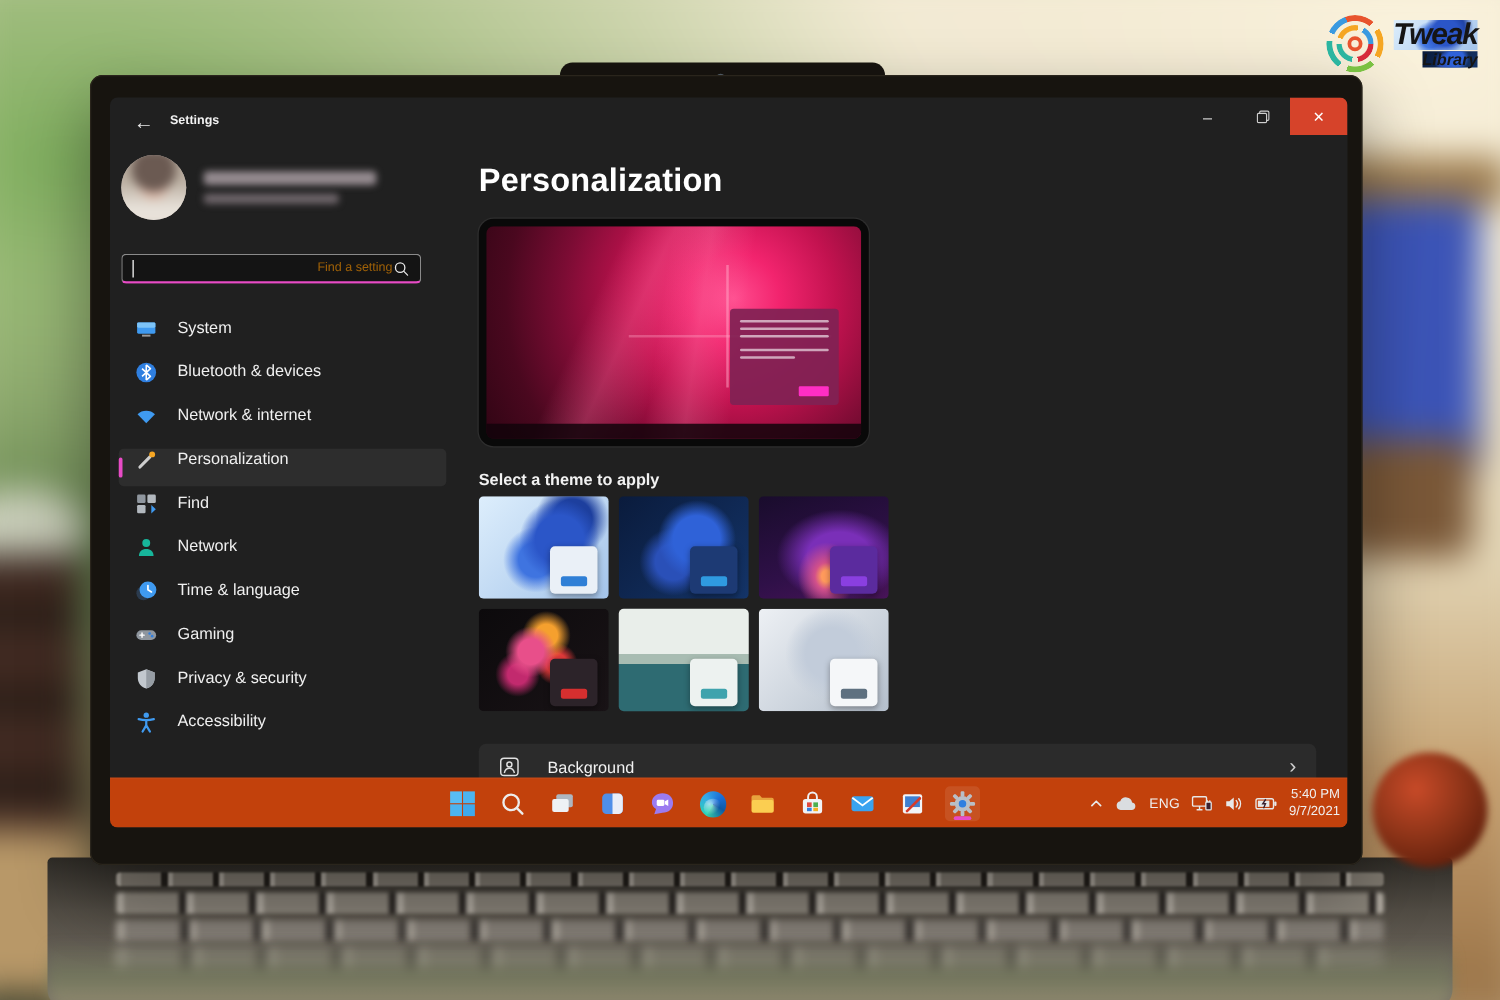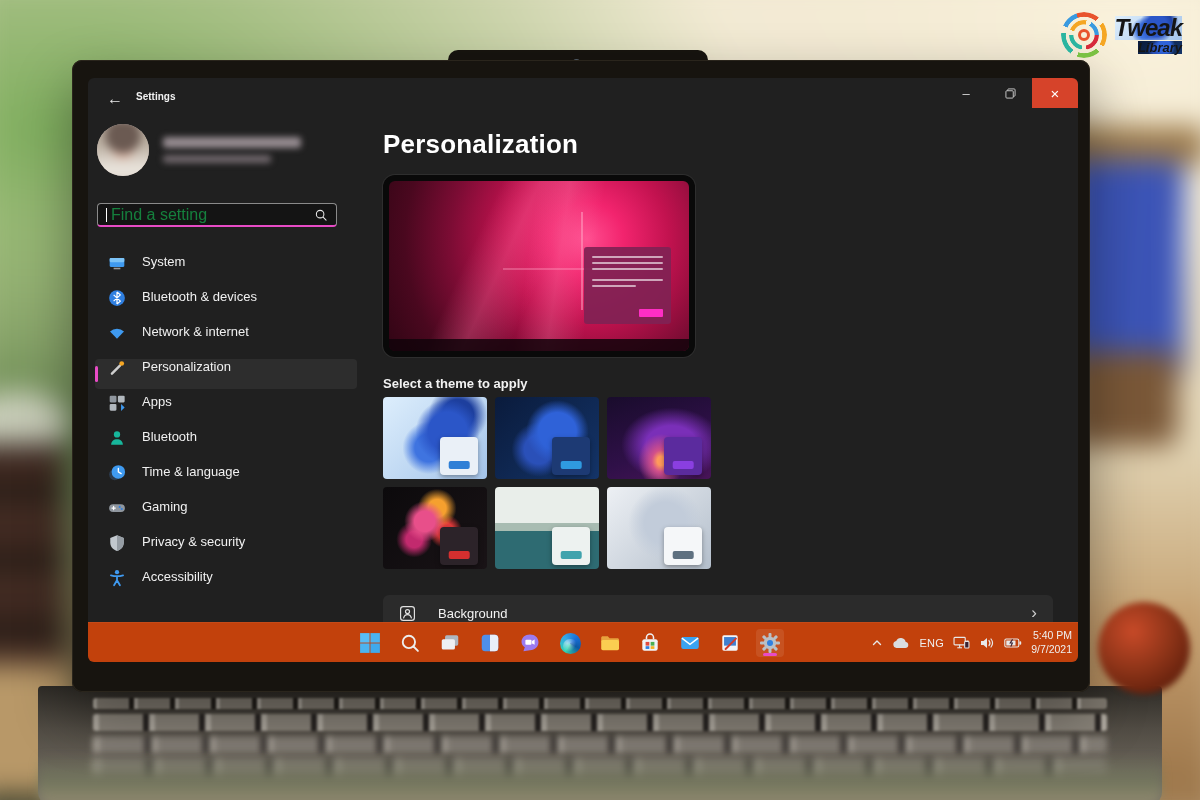--- a/index.html
+++ b/index.html
@@ -95,21 +95,21 @@
       linear-gradient(180deg, #b8ac9e 40%, #e8e2da 78%),
       #c0b4ae; }
   .pname { display:flex; flex-direction:column; gap:7px; }
   .pline1 { width:138px; height:11px; border-radius:3px; background:#958b90; filter:blur(3px); }
   .pline2 { width:108px; height:8px; border-radius:3px; background:#6f666b; filter:blur(3px); }
 
   .searchbox { position:absolute; left:9px; top:83px; width:240px; height:24px; background:#141414;
     border:1px solid #8a8a8a; border-bottom:2px solid #e84bc6; border-radius:4px;
     display:flex; align-items:center; padding:0 8px; }
   .caret { width:1px; height:14px; background:#fff; margin-right:4px; }
-  .search-text { font-size:16px; color:#15803d; flex:1; }
+  .search-text { font-size:10px; color:#a16207; flex:1;text-align:right; }
   .search-glass { width:14px; height:14px; }
 
   .nav { position:absolute; left:7px; top:134px; width:262px; display:flex; flex-direction:column; gap:5px; }
   .nav-item { position:relative; height:30px; display:flex; align-items:flex-start; gap:16px;
     padding-left:13px; border-radius:4px; color:#f0f0f0; }
   .nav-item.selected { background:#2d2d2d; }
   .accent-bar { position:absolute; left:0; top:7px; width:3px; height:16px; border-radius:2px; background:#e84bc6; }
   .nico { width:18px; height:18px; display:flex; }
   .nico svg { width:18px; height:18px; }
   .nlabel { font-size:13px; }
@@ -315,30 +315,30 @@
           </div>
           <div class="nav-item">
             <span class="nico">
               <svg viewBox="0 0 16 16">
                   <rect x="1.5" y="1.5" width="6" height="6" rx="1" fill="#8f969e"></rect>
                   <rect x="8.8" y="1.5" width="6" height="6" rx="1" fill="#b2b8be"></rect>
                   <rect x="1.5" y="8.8" width="6" height="6" rx="1" fill="#b2b8be"></rect>
                   <path d="M11.6 8.8 L14.8 11.9 L11.6 15 Z" fill="#3f9af0"></path>
                 </svg>
             </span>
-            <span class="nlabel">Apps</span>
+            <span class="nlabel">Find</span>
           </div>
           <div class="nav-item">
             <span class="nico">
               <svg viewBox="0 0 16 16">
                   <circle cx="8" cy="4.8" r="2.8" fill="#17b69b"></circle>
                   <path d="M2.8 14 C2.8 10.8 5 9 8 9 C11 9 13.2 10.8 13.2 14 Z" fill="#17b69b"></path>
                 </svg>
             </span>
-            <span class="nlabel">Bluetooth</span>
+            <span class="nlabel">Network</span>
           </div>
           <div class="nav-item">
             <span class="nico">
               <svg viewBox="0 0 16 16">
                   <circle cx="6" cy="9.4" r="5" fill="#2b3b4e"></circle>
                   <circle cx="9.2" cy="7" r="6" fill="#3f9af0"></circle>
                   <path d="M9.2 3.9 V7 L11.7 8.5" stroke="#fff" stroke-width="1.2" fill="none" stroke-linecap="round"></path>
                 </svg>
             </span>
             <span class="nlabel">Time &amp; language</span>

